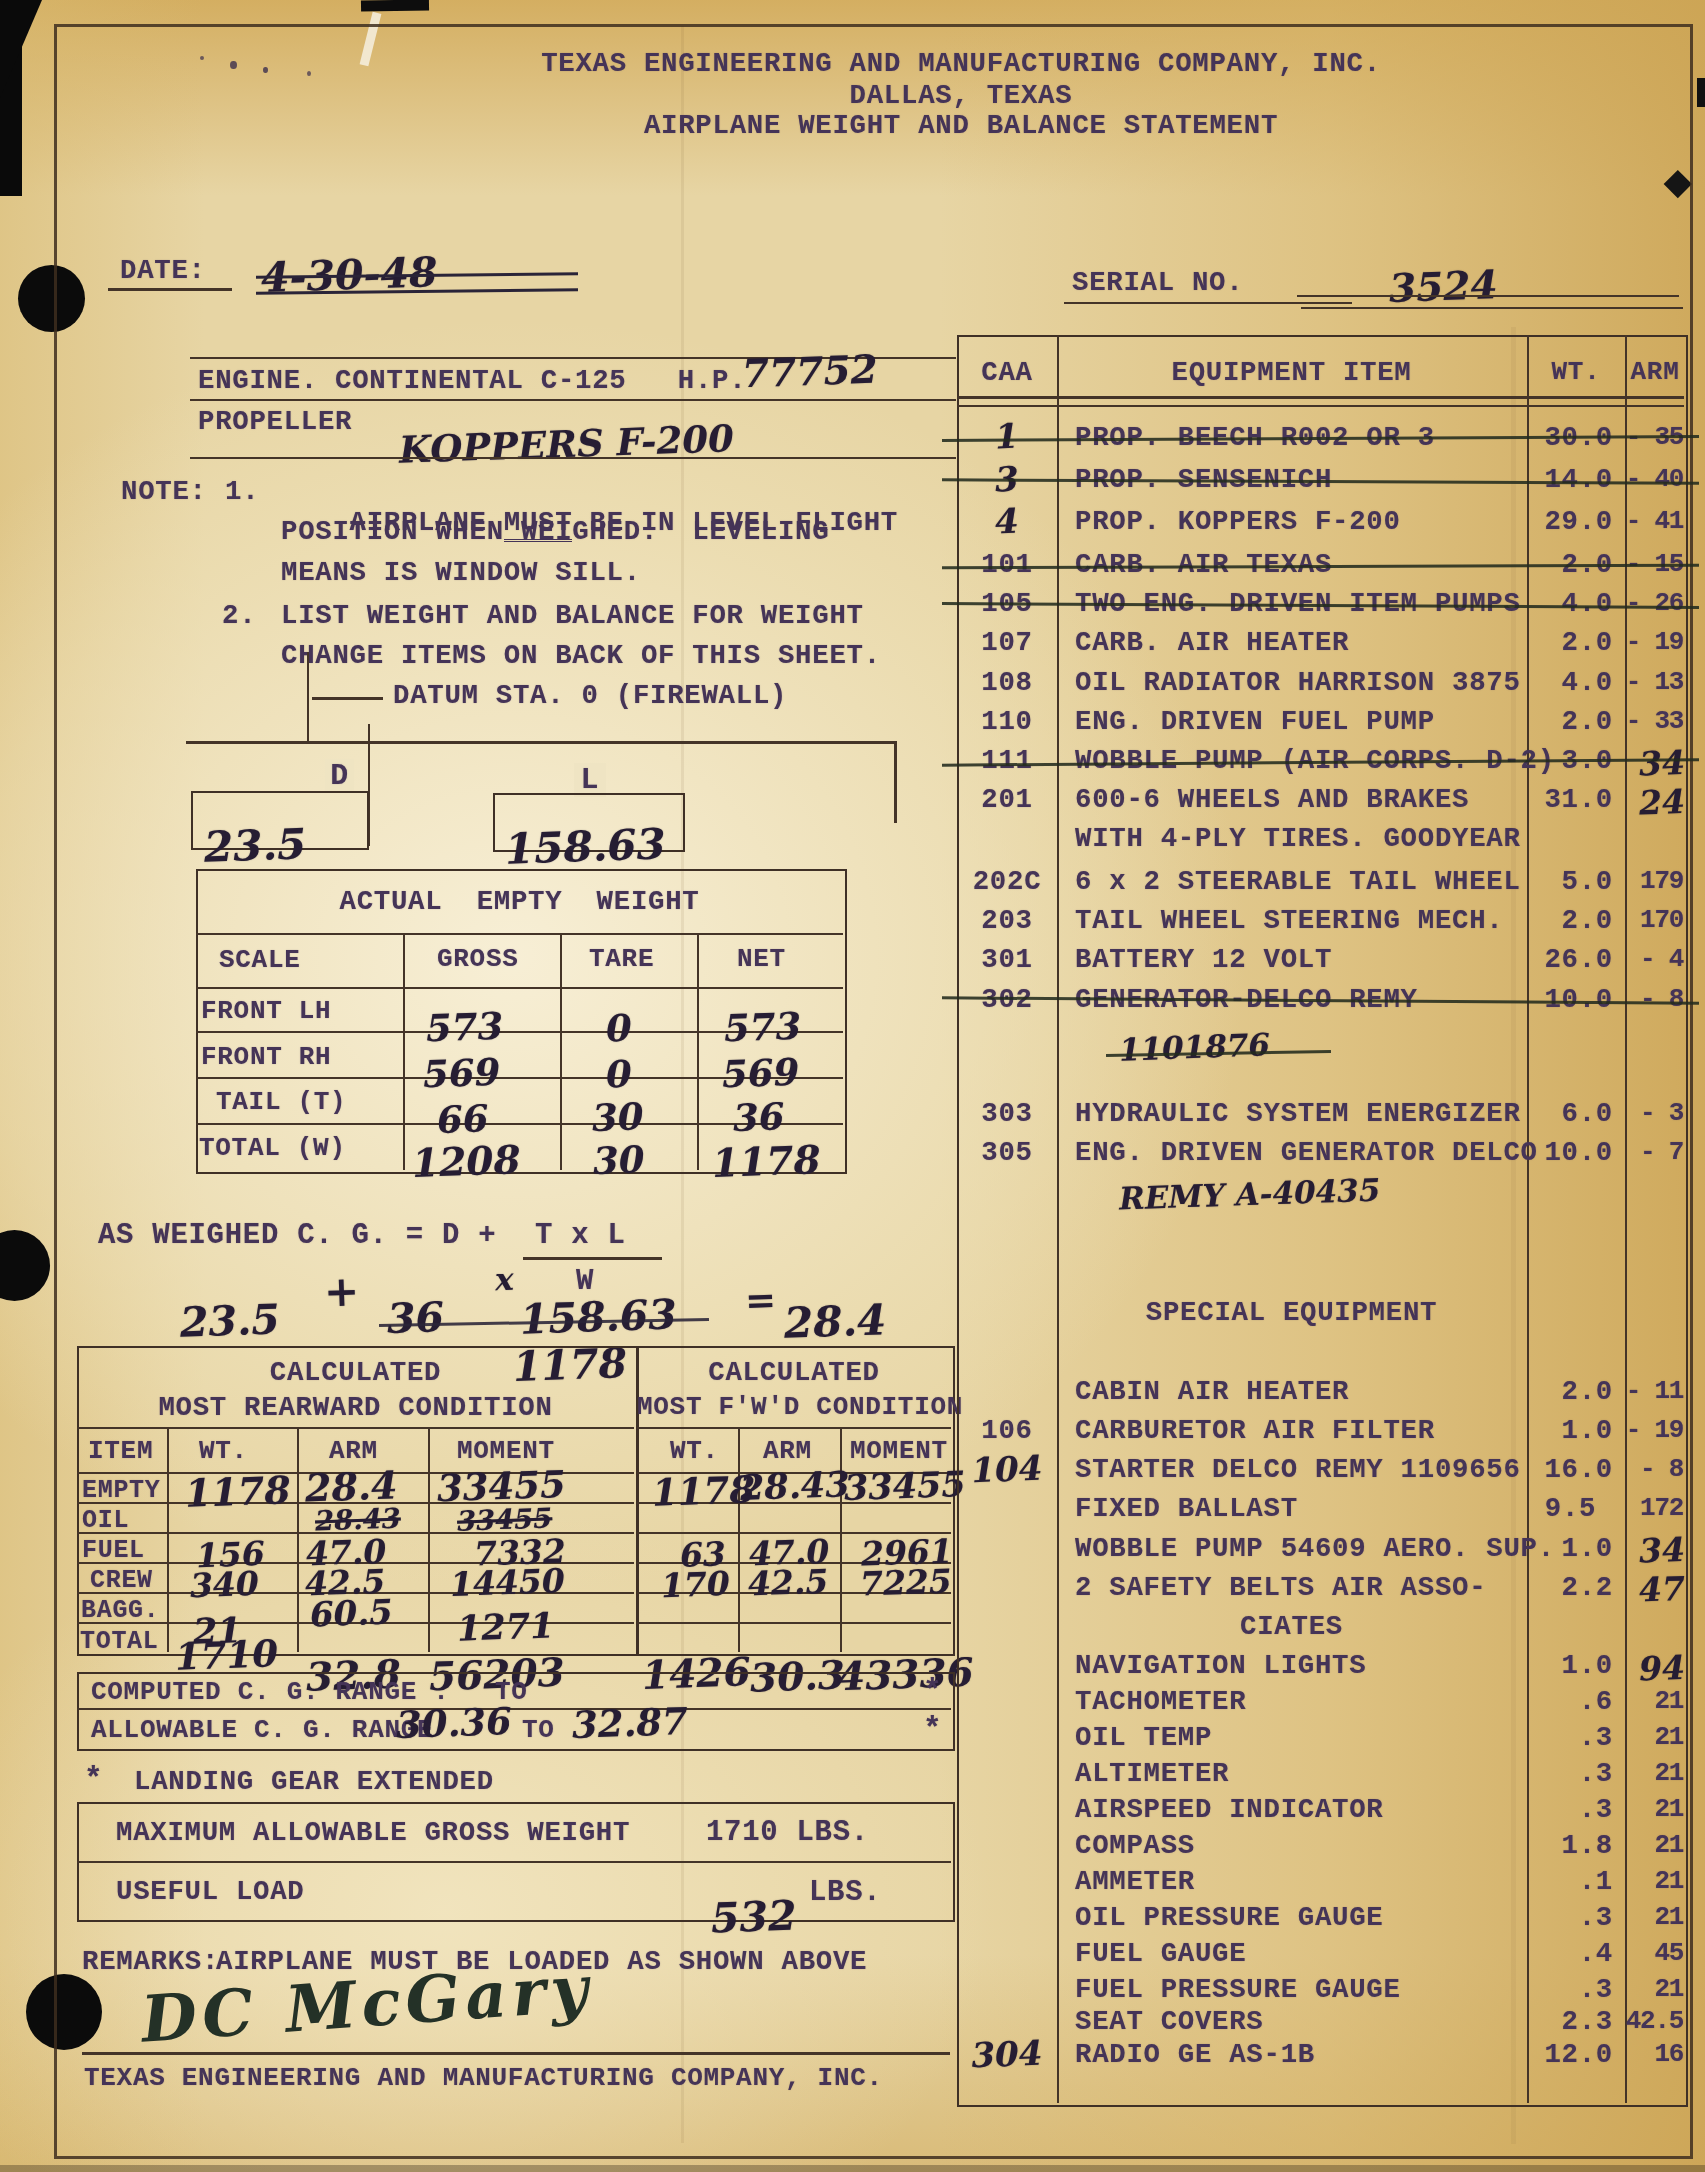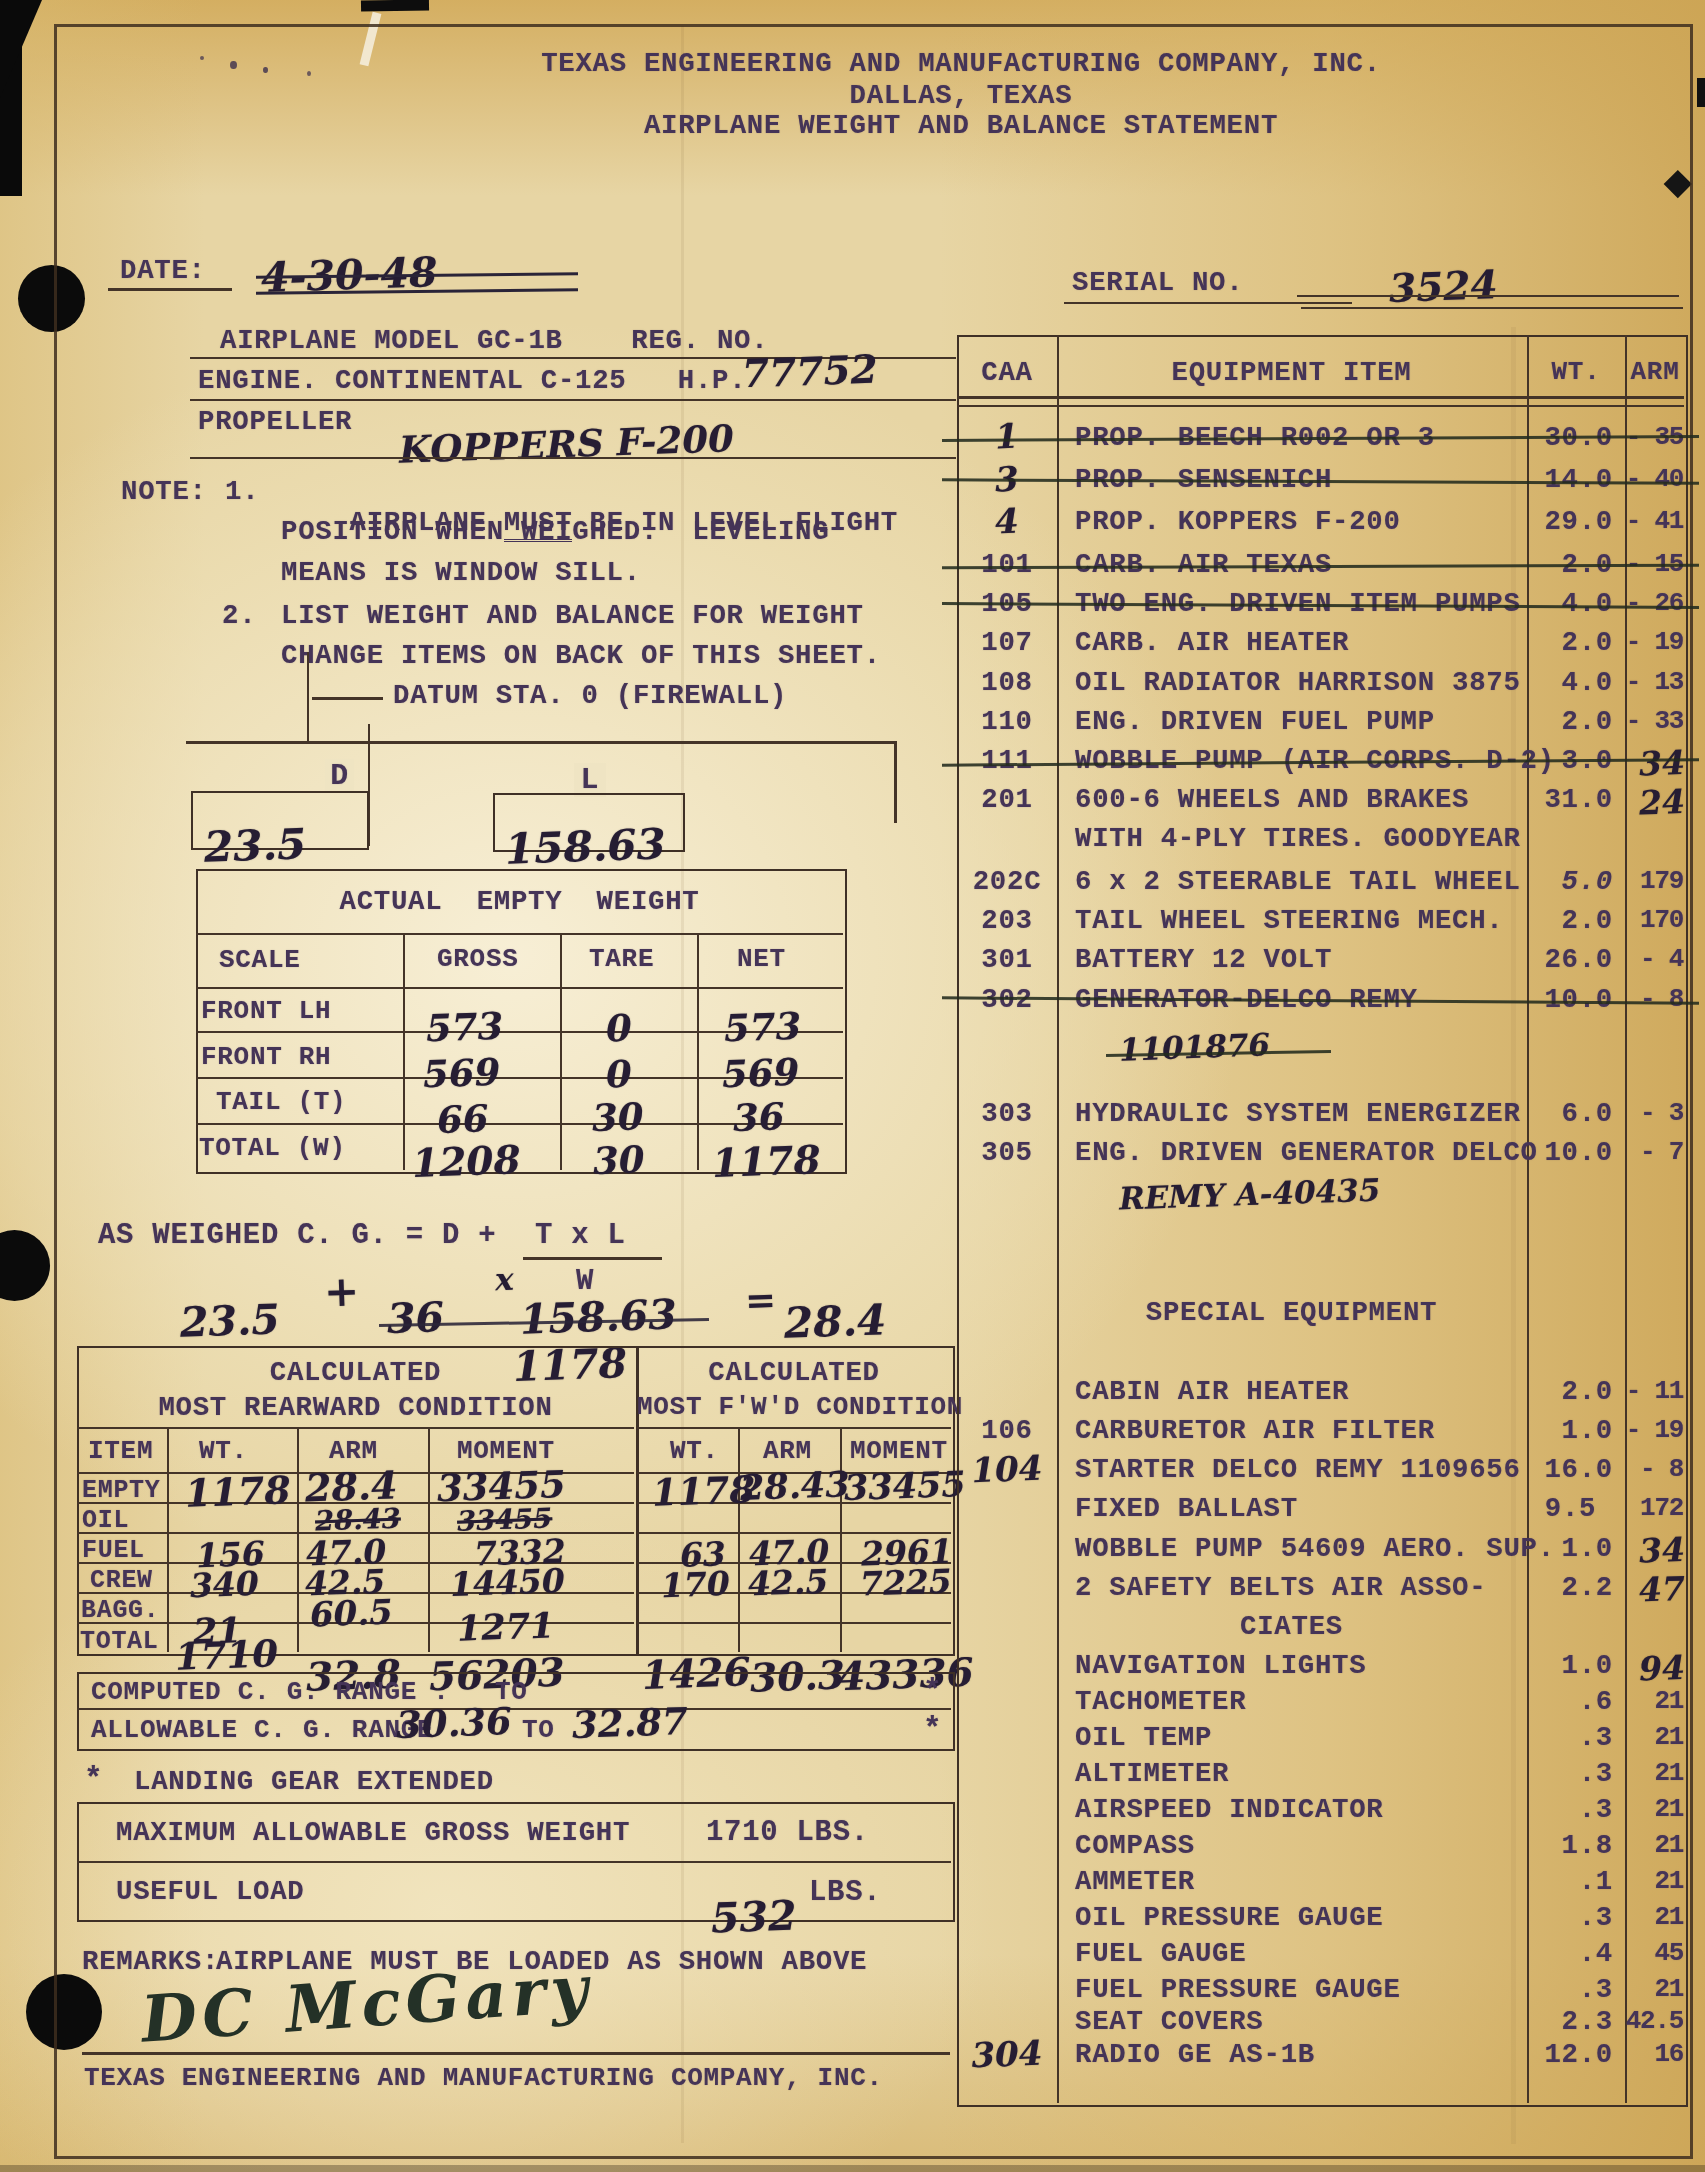--- a/index.html
+++ b/index.html
@@ -55,21 +55,20 @@
   <div class="h" style="left:261px;top:251px;font-size:41px;">4-30-48</div>
   <div class="line" style="left:256px;top:274px;width:322px;height:2.6px;background:#2a2438;transform:rotate(-.6deg);"></div>
   <div class="line" style="left:256px;top:290px;width:322px;height:2.6px;background:#2a2438;transform:rotate(-.6deg);"></div>
 
   <div class="t" style="left:1072px;top:267px;">SERIAL NO.</div>
   <div class="line" style="left:1064px;top:302px;width:288px;height:2px;"></div>
   <div class="h" style="left:1389px;top:263px;font-size:39px;">3524</div>
   <div class="line" style="left:1297px;top:295px;width:382px;height:2px;"></div>
   <div class="line" style="left:1301px;top:307px;width:382px;height:2px;"></div>
 
-  <div class="t" style="left:220px;top:325px;">AIRPLANE MODEL GC-1B    REG. NO.</div>
   <div class="line" style="left:190px;top:357px;width:766px;height:2px;"></div>
   <div class="t" style="left:198px;top:365px;">ENGINE. CONTINENTAL C-125   H.P.</div>
   <div class="h" style="left:742px;top:348px;font-size:39px;">77752</div>
   <div class="line" style="left:190px;top:399px;width:766px;height:2px;"></div>
   <div class="t" style="left:198px;top:406px;">PROPELLER</div>
   <div class="h" style="left:399px;top:422px;font-size:37px;">KOPPERS F-200</div>
   <div class="line" style="left:190px;top:457px;width:766px;height:2px;"></div>
 
   <div class="t" style="left:121px;top:476px;">NOTE:</div>
   <div class="t" style="left:225px;top:476px;">1.</div>
@@ -293,21 +292,21 @@
     <div class="t" style="left: 1528px; top: 745px; width: 85px; text-align: right;">3.0</div>
     <div class="h" style="left: 1629px; top: 744px; width: 56px; text-align: right; font-size: 33px;">34</div>
     <div class="strike" style="left: 942px; top: 761px; width: 757px; transform: rotate(-0.4deg);"></div>
     <div class="t" style="left: 962px; top: 784px; width: 90px; text-align: center;">201</div>
     <div class="t" style="left: 1075px; top: 784px;">600-6 WHEELS AND BRAKES</div>
     <div class="t" style="left: 1075px; top: 823px;">WITH 4-PLY TIRES. GOODYEAR</div>
     <div class="t" style="left: 1528px; top: 784px; width: 85px; text-align: right;">31.0</div>
     <div class="h" style="left: 1629px; top: 783px; width: 56px; text-align: right; font-size: 33px;">24</div>
     <div class="t" style="left: 962px; top: 866px; width: 90px; text-align: center;">202C</div>
     <div class="t" style="left: 1075px; top: 866px;">6 x 2 STEERABLE TAIL WHEEL</div>
-    <div class="t" style="left: 1528px; top: 866px; width: 85px; text-align: right; font-style: italic;">5.0</div>
+    <div class="t" style="left: 1528px; top: 866px; width: 85px; text-align: right;">5.0</div>
     <div class="t" style="left: 1614px; top: 866px; width: 69px; text-align: right; font-size: 26px; letter-spacing: -1.3px;">179</div>
     <div class="t" style="left: 962px; top: 905px; width: 90px; text-align: center;">203</div>
     <div class="t" style="left: 1075px; top: 905px;">TAIL WHEEL STEERING MECH.</div>
     <div class="t" style="left: 1528px; top: 905px; width: 85px; text-align: right;">2.0</div>
     <div class="t" style="left: 1614px; top: 905px; width: 69px; text-align: right; font-size: 26px; letter-spacing: -1.3px;">170</div>
     <div class="t" style="left: 962px; top: 944px; width: 90px; text-align: center;">301</div>
     <div class="t" style="left: 1075px; top: 944px;">BATTERY 12 VOLT</div>
     <div class="t" style="left: 1528px; top: 944px; width: 85px; text-align: right;">26.0</div>
     <div class="t" style="left: 1614px; top: 944px; width: 69px; text-align: right; font-size: 26px; letter-spacing: -1.3px;">- 4</div>
     <div class="t" style="left: 962px; top: 984px; width: 90px; text-align: center;">302</div>

